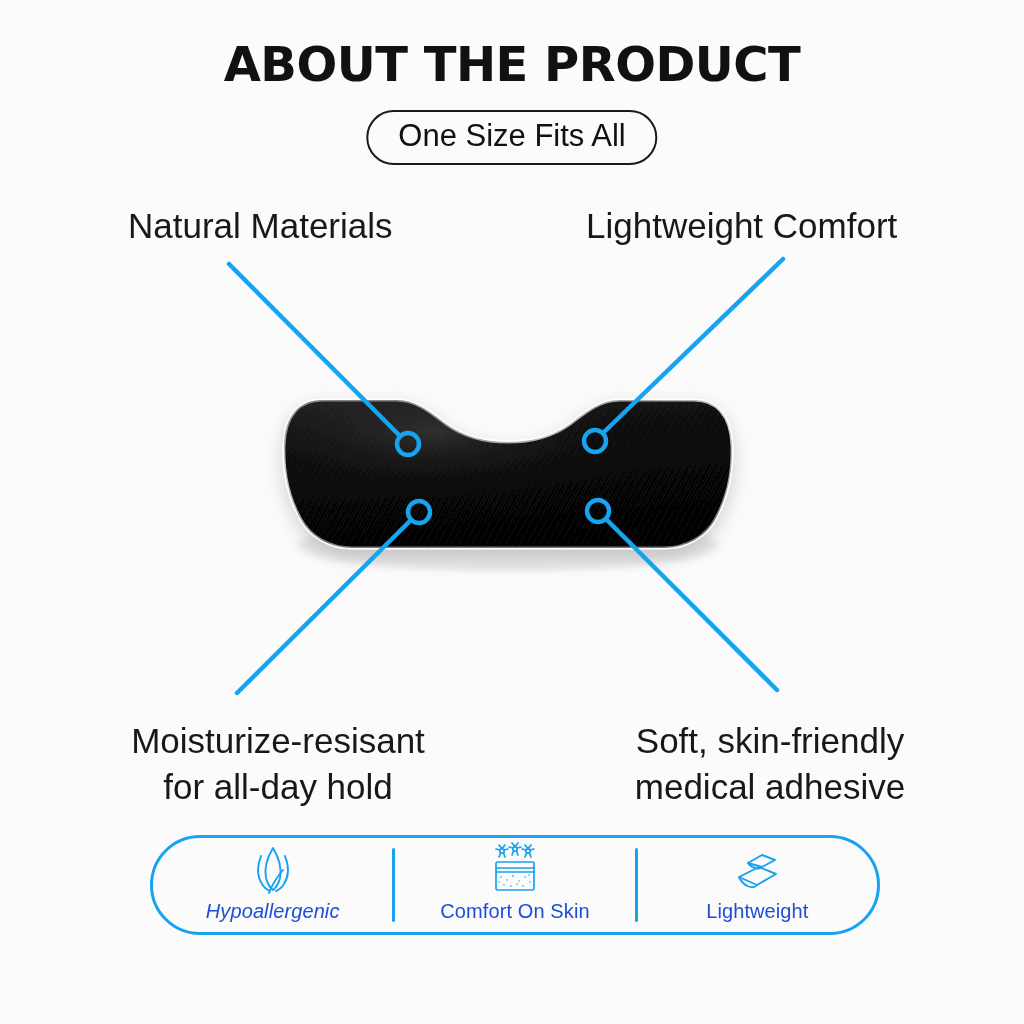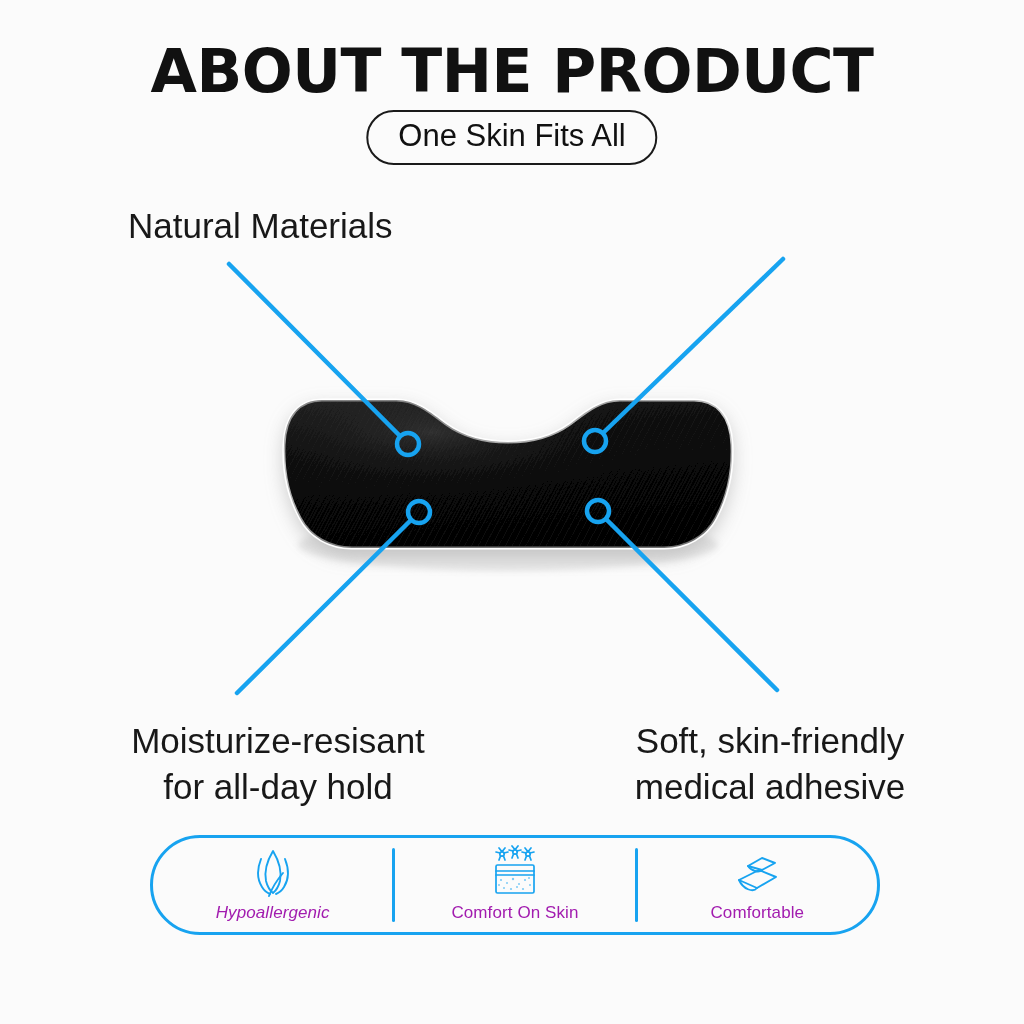--- a/index.html
+++ b/index.html
@@ -22,21 +22,21 @@
 
   
   .title {
     position: absolute;
     top: 36px;
     left: 0;
     width: 1024px;
     text-align: center;
     font-family: "DejaVu Sans", sans-serif;
     font-weight: 700;
-    font-size: 60px;
+    font-size: 48px;
     letter-spacing: -0.5px;
     color: #111111;
     white-space: nowrap;
   }
   .subtitle-pill {
     position: absolute;
     top: 110px;
     left: 50%;
     transform: translateX(-50%);
     border: 2.5px solid #1a1a1a;
@@ -98,44 +98,45 @@
   }
   .feature-icon {
     height: 52px;
     display: flex;
     align-items: flex-end;
     justify-content: center;
     margin-bottom: 4px;
   }
   .feature-label {
     font-family: "Liberation Sans", sans-serif;
-    font-size: 17px;
-    color: #a21caf;
+    font-size: 20px;
+    color: #1d4ed8;
     white-space: nowrap;
     letter-spacing: 0.1px;
   }
   .feature-label.italic { font-style: italic; }
   .divider {
     width: 3px;
     background: #17a3f0;
     align-self: center;
     height: 74px;
     border-radius: 2px;
     flex: 0 0 3px;
   }
 </style>
 </head>
 <body>
 
 <div id="stage">
 
   <div class="title">ABOUT THE PRODUCT</div>
-  <div class="subtitle-pill">One Skin Fits All</div>
+  <div class="subtitle-pill">One Size Fits All</div>
 
   <div class="callout-label cl-top-left">Natural Materials</div>
+  <div class="callout-label cl-top-right">Lightweight Comfort</div>
   <div class="callout-label cl-bot-right">Soft, skin-friendly
 medical adhesive</div>
   <div class="callout-label cl-bot-left">Moisturize-resisant
 for all-day hold</div>
 
   <svg id="overlay" viewBox="0 0 1024 1024">
     <defs>
 
       <pattern id="weave" width="6" height="6" patternUnits="userSpaceOnUse" patternTransform="rotate(28)">
         <rect width="6" height="6" fill="#070707"></rect>
@@ -289,18 +290,18 @@
       <div class="feature-icon">
         <svg width="56" height="46" viewBox="0 0 56 46">
           <g fill="none" stroke="#17a3f0" stroke-width="1.9" stroke-linecap="round" stroke-linejoin="round">
             <path d="M19 13 L33 5 L46 10 L33 17 Z"></path>
             <path d="M19 13 C22 18, 30 20, 33 17"></path>
             <path d="M10 27 L30 17 L47 24 L28 35 Z"></path>
             <path d="M10 27 C14 36, 24 40, 28 35"></path>
           </g>
         </svg>
       </div>
-      <div class="feature-label">Comfortable</div>
+      <div class="feature-label">Lightweight</div>
     </div>
 
   </div>
 
 </div>
 
 </body></html>

